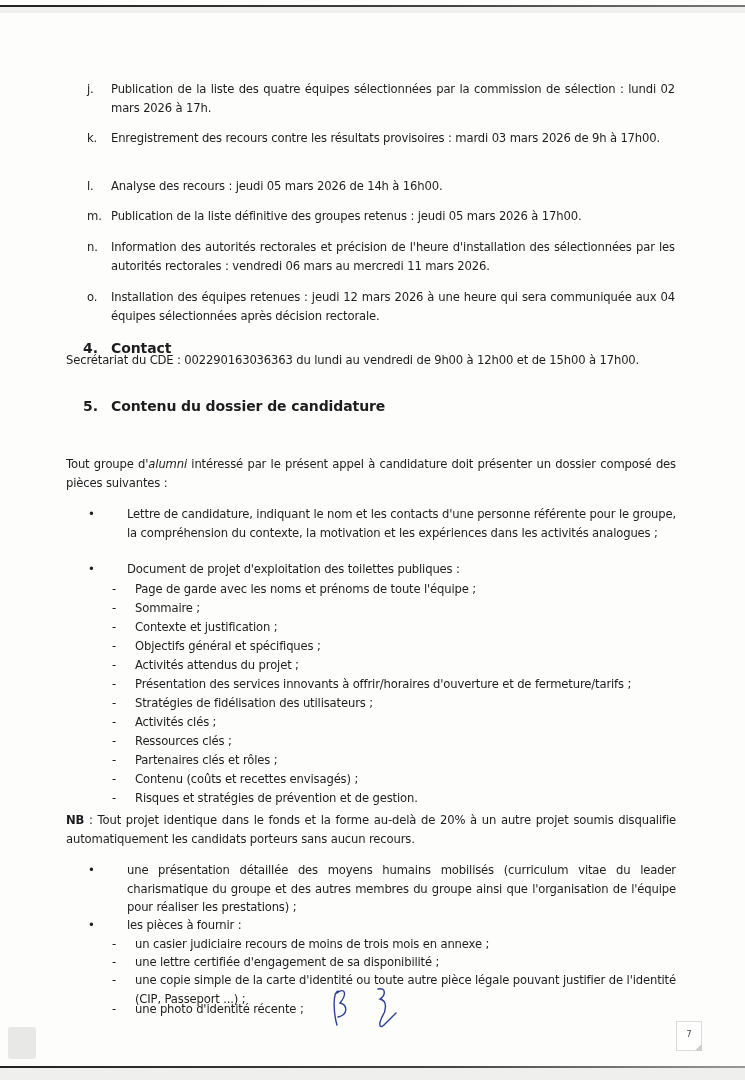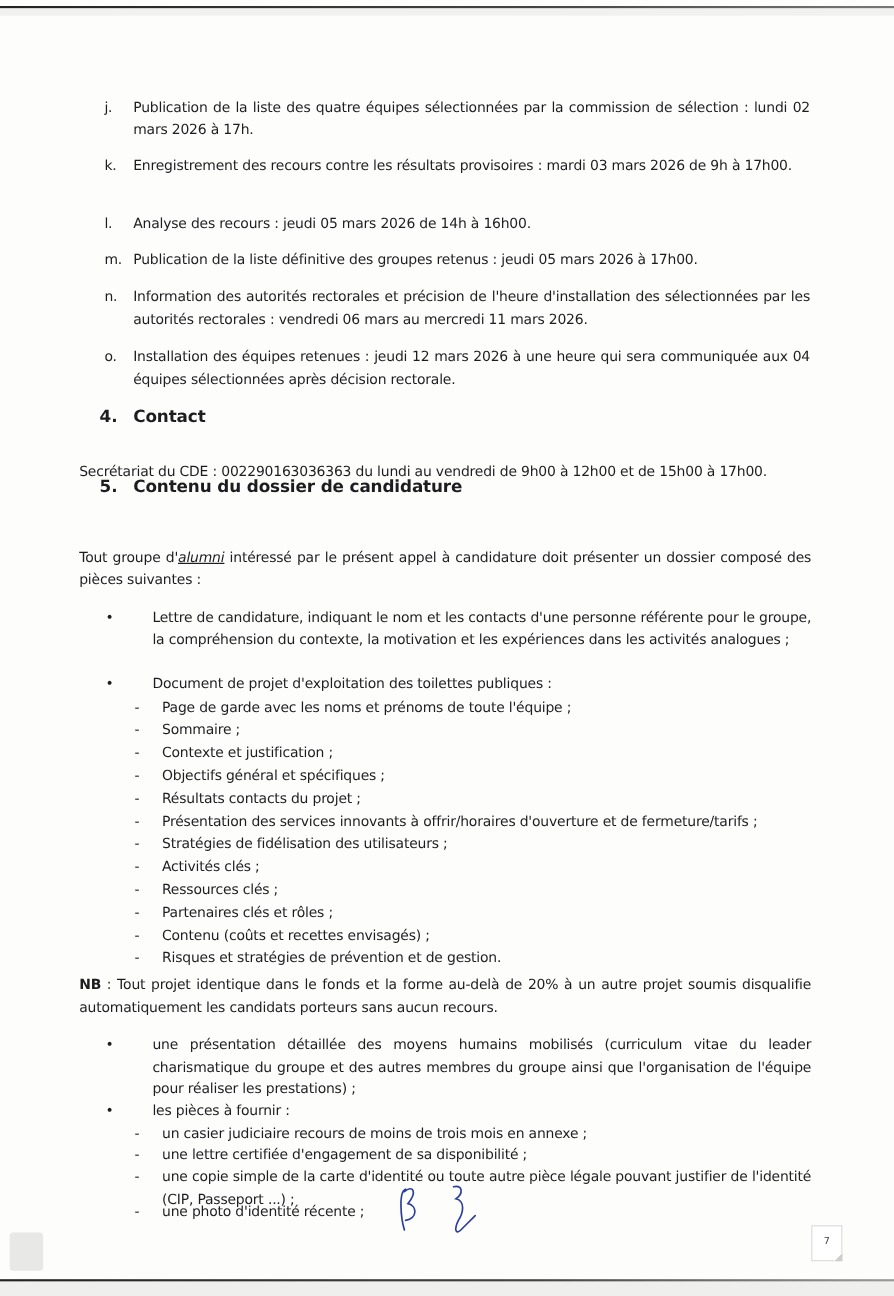--- a/index.html
+++ b/index.html
@@ -25,21 +25,21 @@
 
     .step { position: absolute; left: 87px; width: 588px; line-height: 19px; }
     .step .mark { position: absolute; left: 0; top: 0; width: 24px; }
     .step .text { display: block; margin-left: 24px; text-align: justify; }
 
     .heading { position: absolute; left: 83px; font-weight: bold; font-size: 14px; letter-spacing: -0.1px; }
     .heading .num { display: inline-block; width: 28px; }
 
     .para { position: absolute; left: 66px; width: 610px; line-height: 18.5px; text-align: justify; }
     .para b { font-weight: bold; }
-    .para i { font-style: italic; text-decoration: underline; }
+    .para i { font-style: italic; }
 
     .bullet { position: absolute; left: 88px; width: 588px; line-height: 18.5px; }
     .bullet .dot { position: absolute; left: 0; top: 0; width: 20px; }
     .bullet .text { display: block; margin-left: 39px; text-align: justify; }
 
     .sub { position: absolute; left: 112px; width: 564px; line-height: 18.5px; }
     .sub .dash { position: absolute; left: 0; top: 0; width: 20px; }
     .sub .text { display: block; margin-left: 23px; text-align: justify; }
 
     .signature { position: absolute; left: 330px; top: 985px; width: 75px; height: 45px; }
@@ -87,21 +87,21 @@
     <span class="text">Information des autorités rectorales et précision de l'heure d'installation des sélectionnées par les autorités rectorales : vendredi 06 mars au mercredi 11 mars 2026.</span>
   </div>
   <div class="step" style="top:288px">
     <span class="mark">o.</span>
     <span class="text">Installation des équipes retenues : jeudi 12 mars 2026 à une heure qui sera communiquée aux 04 équipes sélectionnées après décision rectorale.</span>
   </div>
 
   <div class="heading" style="top:340px">
     <span class="num">4.</span><span>Contact</span>
   </div>
-  <div class="para" style="top:384px">Secrétariat du CDE : 002290163036363 du lundi au vendredi de 9h00 à 12h00 et de 15h00 à 17h00.</div>
+  <div class="para" style="top:351px">Secrétariat du CDE : 002290163036363 du lundi au vendredi de 9h00 à 12h00 et de 15h00 à 17h00.</div>
 
   <div class="heading" style="top:398px">
     <span class="num">5.</span><span>Contenu du dossier de candidature</span>
   </div>
   <div class="para" style="top:455px">
     <span>Tout groupe d'</span><i>alumni</i><span> intéressé par le présent appel à candidature doit présenter un dossier composé des pièces suivantes :</span>
   </div>
 
   <div class="bullet" style="top:505px">
     <span class="dot">•</span>
@@ -124,21 +124,21 @@
       <div class="sub" style="top: 618px;">
         <span class="dash">-</span>
         <span class="text">Contexte et justification ;</span>
       </div>
       <div class="sub" style="top: 637px;">
         <span class="dash">-</span>
         <span class="text">Objectifs général et spécifiques ;</span>
       </div>
       <div class="sub" style="top: 656px;">
         <span class="dash">-</span>
-        <span class="text">Résultats contacts du projet ;</span>
+        <span class="text">Activités attendus du projet ;</span>
       </div>
       <div class="sub" style="top: 675px;">
         <span class="dash">-</span>
         <span class="text">Présentation des services innovants à offrir/horaires d'ouverture et de fermeture/tarifs ;</span>
       </div>
       <div class="sub" style="top: 694px;">
         <span class="dash">-</span>
         <span class="text">Stratégies de fidélisation des utilisateurs ;</span>
       </div>
       <div class="sub" style="top: 713px;">

